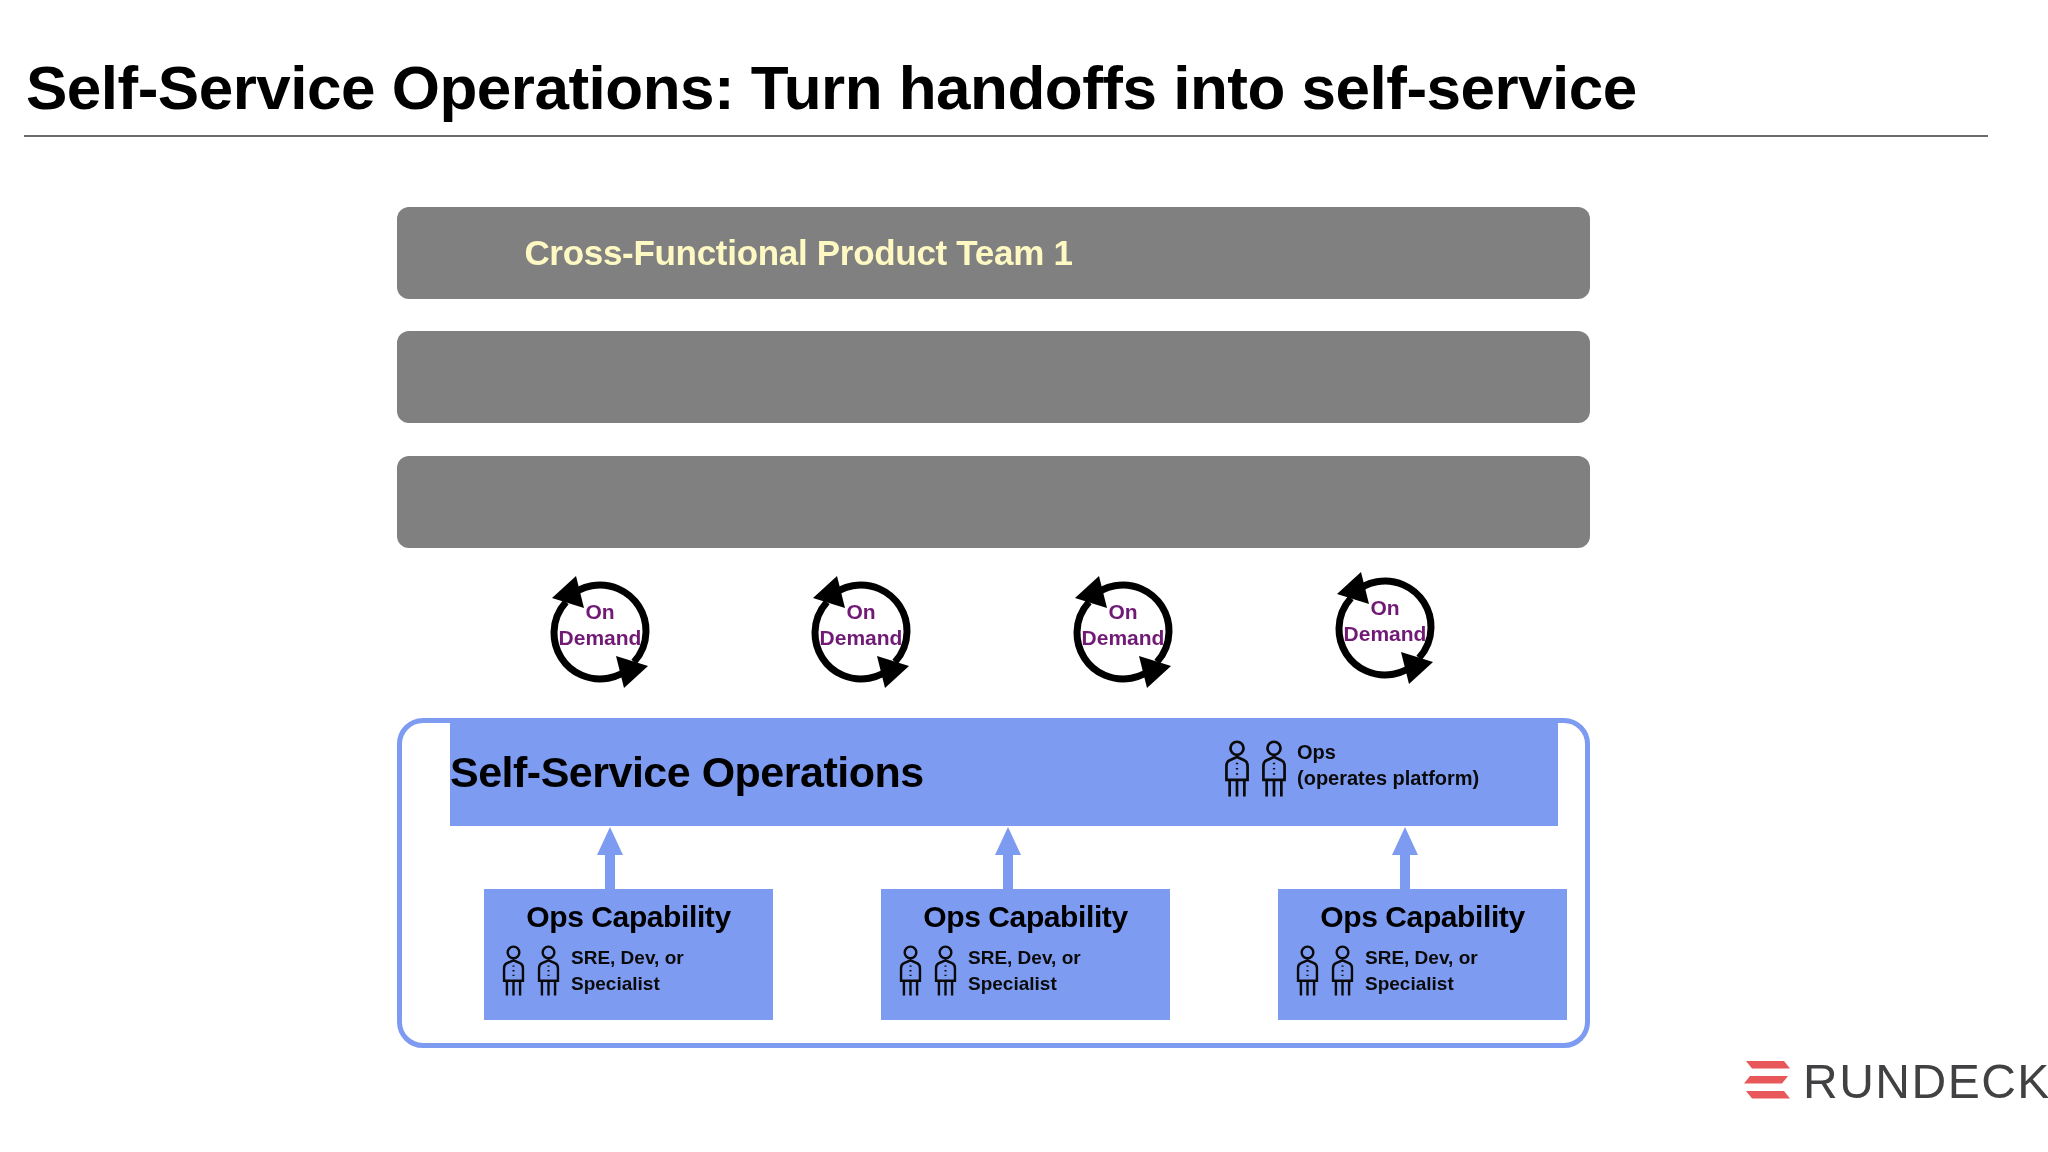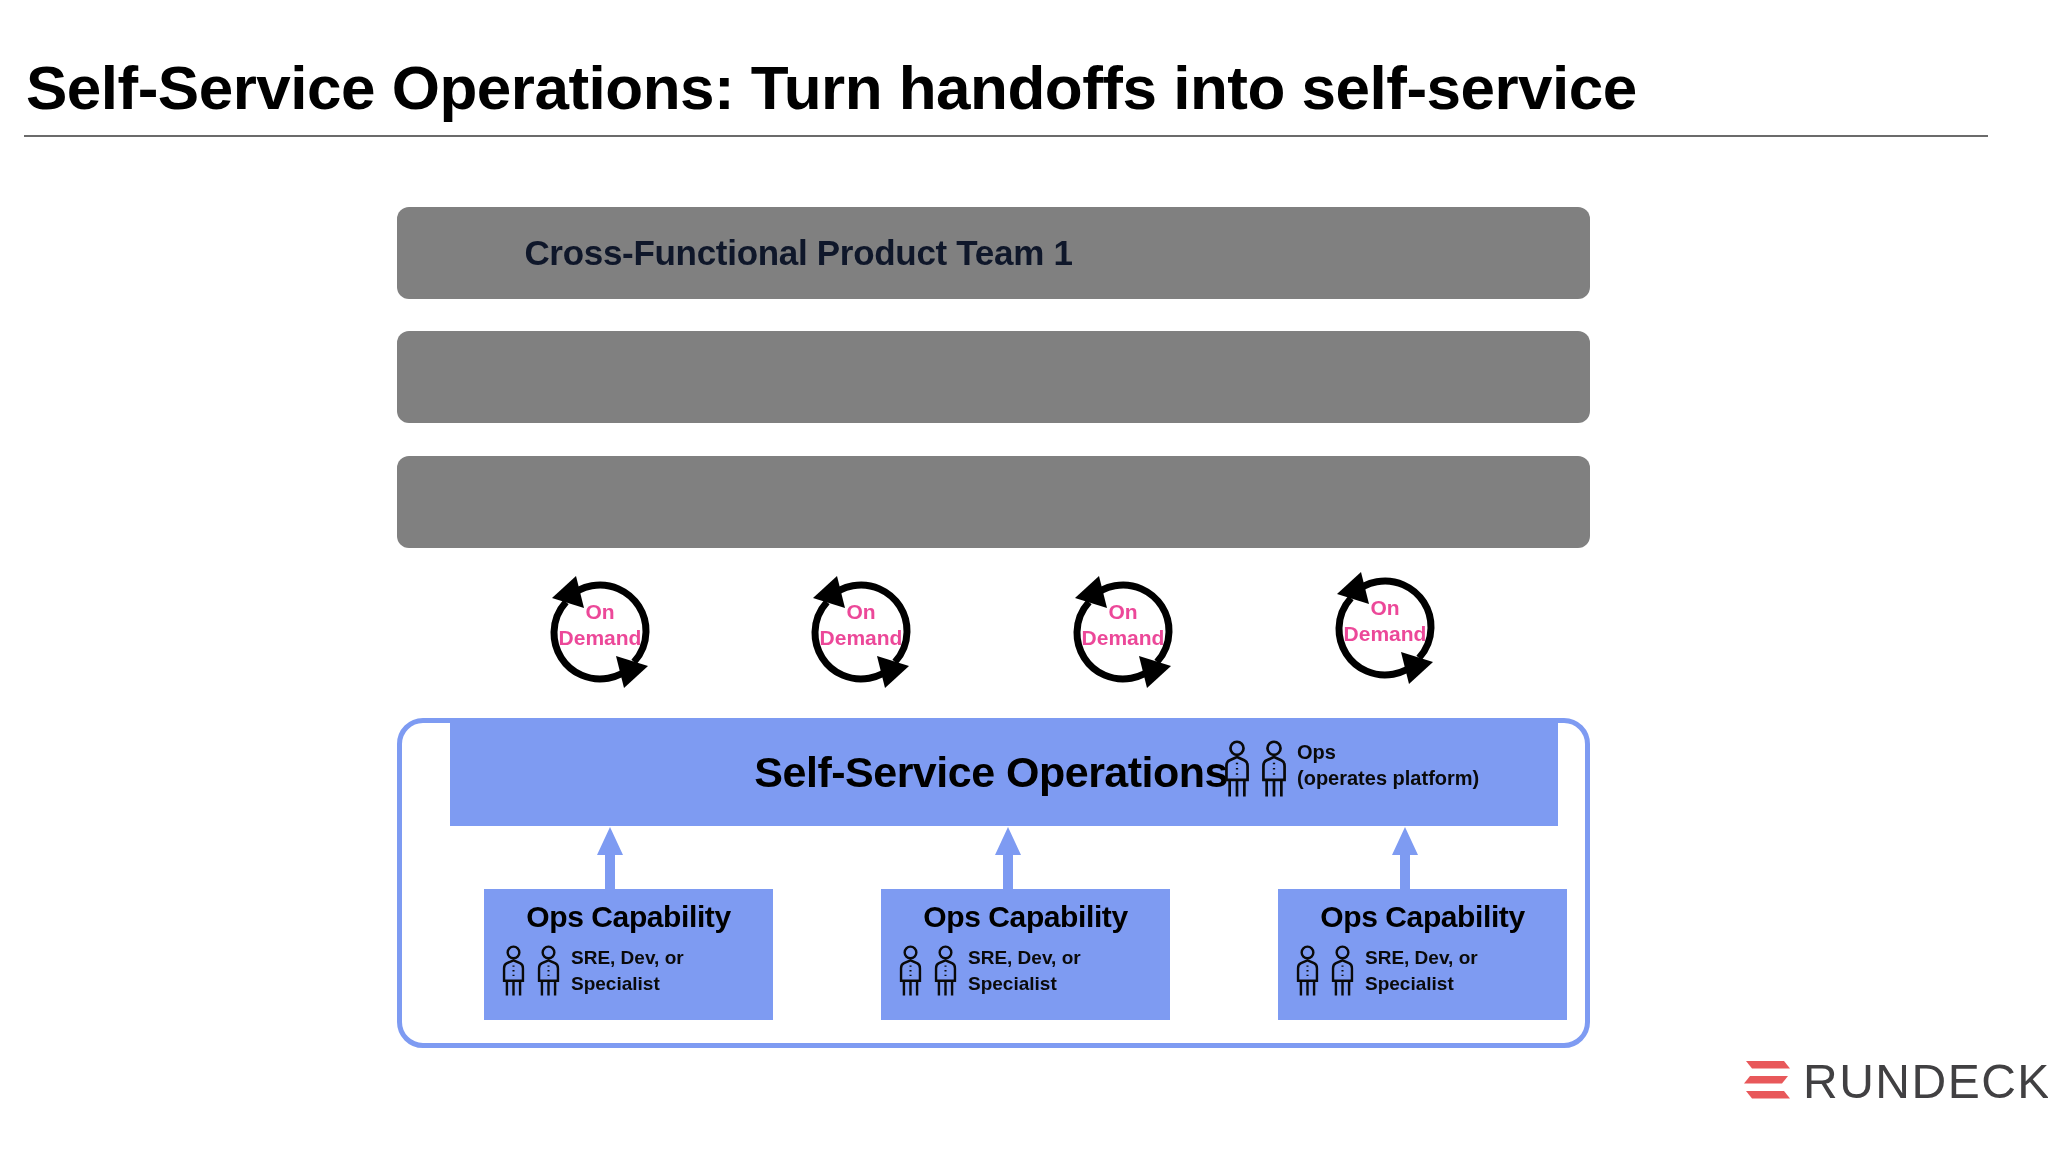--- a/index.html
+++ b/index.html
@@ -47,21 +47,21 @@
     background: #808080;
     border-radius: 12px;
     display: flex;
     align-items: center;
   }
   .team-bar-label {
     position: absolute;
     left: 0;
     right: 0;
     text-align: center;
-    color: #0f172a;
+    color: #fef9c3;
     font-size: 35px;
     font-weight: bold;
     letter-spacing: -0.3px;
     padding-right: 390px;
     box-sizing: border-box;
   }
   .team-bar-label i { font-style: italic; }
 
   .ops-cluster {
     position: absolute;
@@ -89,21 +89,21 @@
   }
   .cycle svg { position: absolute; left: 0; top: 0; }
   .cycle-label {
     position: absolute;
     left: 0; right: 0;
     top: 29px;
     text-align: center;
     font-size: 21px;
     font-weight: bold;
     line-height: 1.22;
-    color: #ec4899;
+    color: #701a75;
     pointer-events: none;
   }
 
   
   .platform-frame {
     position: absolute;
     left: 397px;
     top: 718px;
     width: 1193px;
     height: 330px;
@@ -117,23 +117,23 @@
     left: 450px;
     top: 718px;
     width: 1108px;
     height: 108px;
     background: #7e9bf2;
     display: flex;
     align-items: center;
   }
   .sso-title {
     position: absolute;
-    left: 13px;
+    left: 0;
     right: 0;
-    text-align: right;
+    text-align: left;
     color: #000000;
     font-size: 43px;
     font-weight: bold;
     letter-spacing: -0.5px;
     padding-right: 330px;
     box-sizing: border-box;
   }
   .sso-bar .ops-cluster { left: 773px; top: 22px; }
 
   

